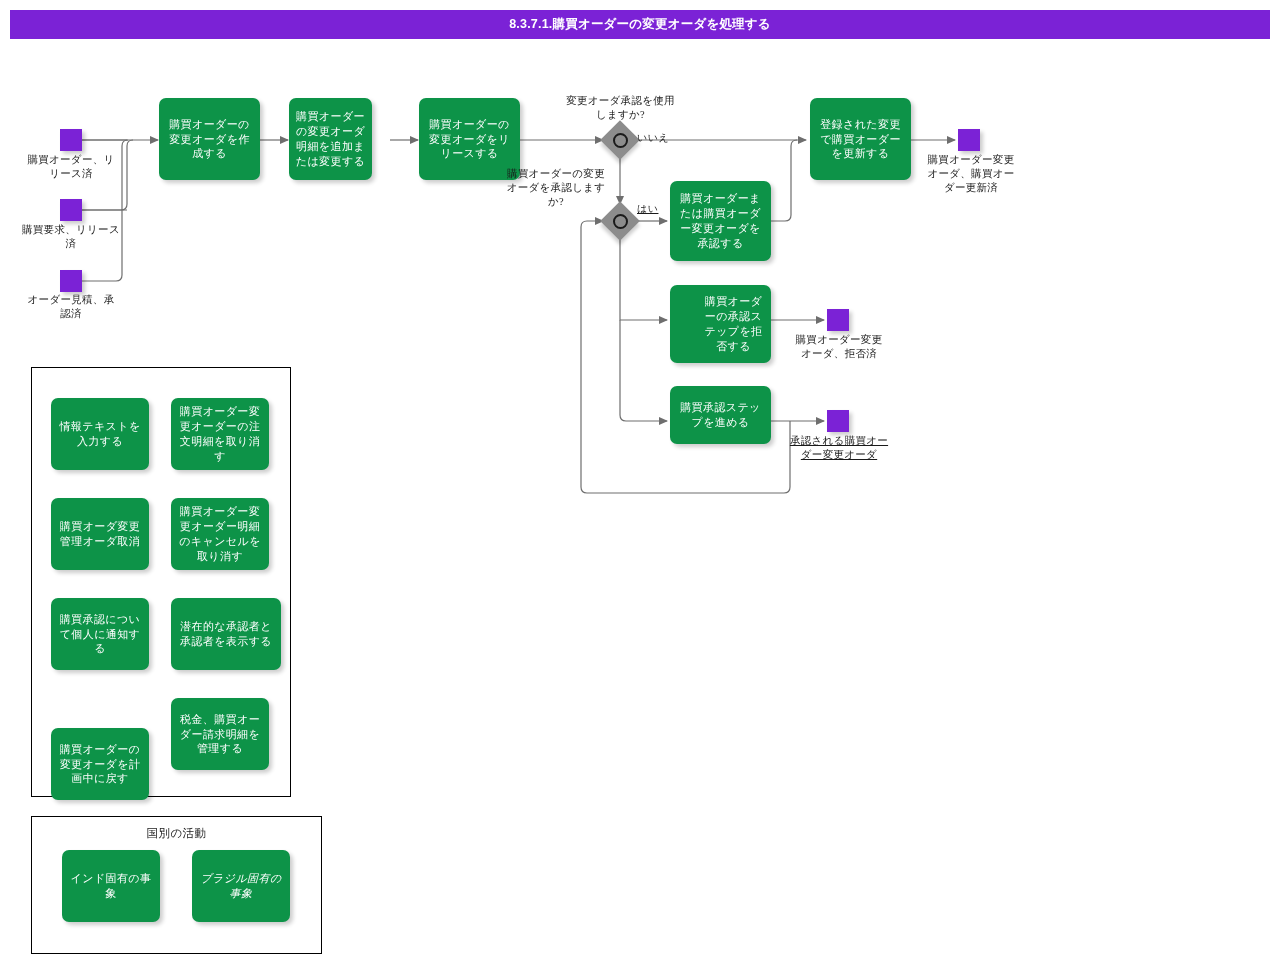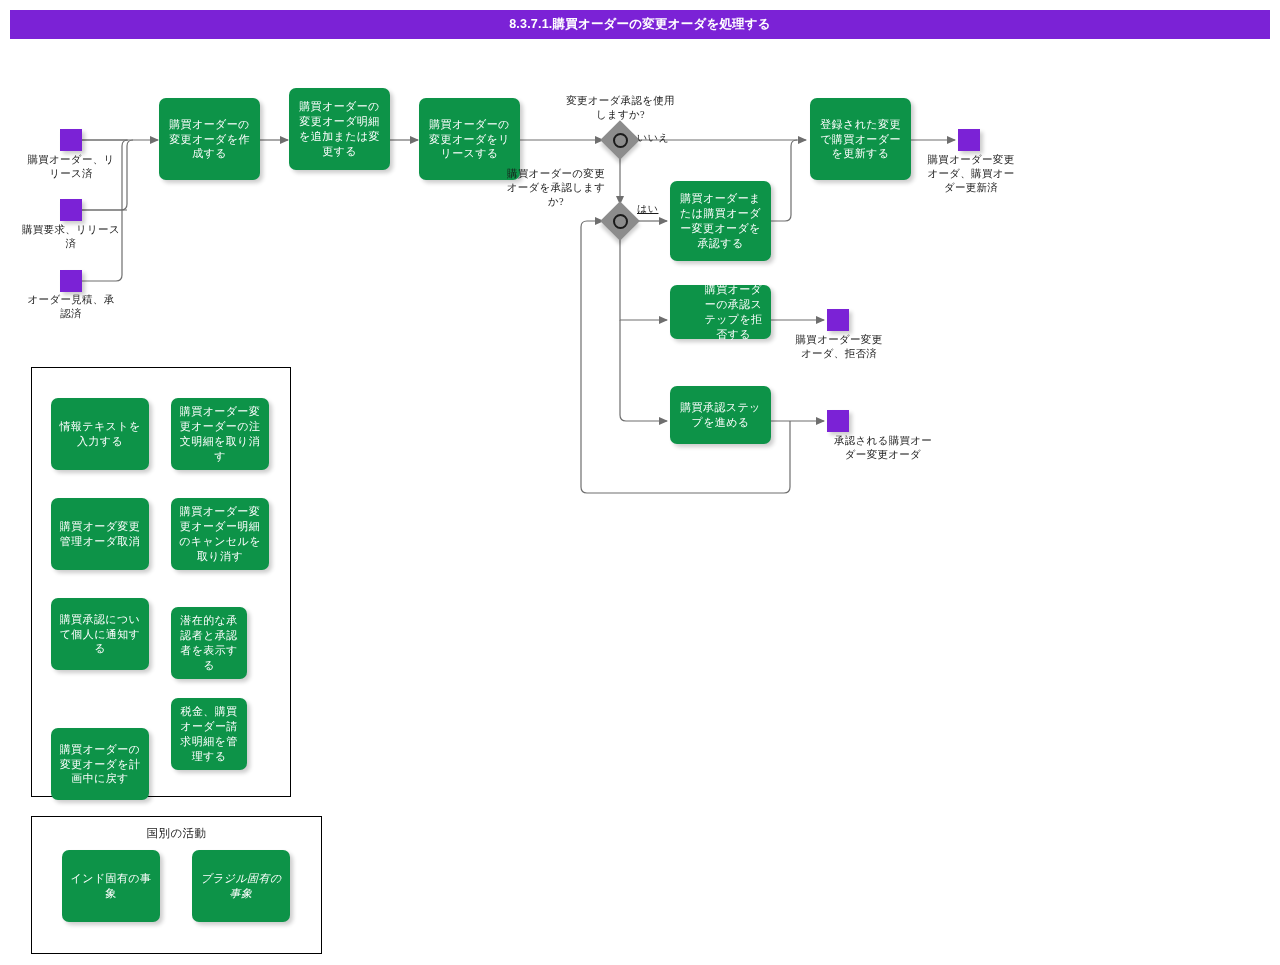--- a/index.html
+++ b/index.html
@@ -132,21 +132,21 @@
   <div class="evt" style="left:60px;top:199px;"></div>
   <div class="evt-label" style="left:20px;top:223px;width:102px;">購買要求、リリース済</div>
 
   <div class="evt" style="left:60px;top:270px;"></div>
   <div class="evt-label" style="left:25px;top:293px;width:92px;">オーダー見積、承認済</div>
 
   <div class="proc" style="left:159px;top:98px;width:101px;height:82px;">
     <span>購買オーダーの変更オーダを作成する</span>
   </div>
 
-  <div class="proc" style="left:289px;top:88px;width:101px;height:82px;text-align:center;">
+  <div class="proc" style="left:289px;top:98px;width:83px;height:82px;text-align:center;">
     <span>購買オーダーの変更オーダ明細を追加または変更する</span>
   </div>
 
   <div class="proc" style="left:419px;top:98px;width:101px;height:82px;">
     <span>購買オーダーの変更オーダをリリースする</span>
   </div>
 
   <div class="proc" style="left:810px;top:98px;width:101px;height:82px;">
     <span>登録された変更で購買オーダーを更新する</span>
   </div>
@@ -162,60 +162,60 @@
     <div class="dia"></div>
     <div class="ring"></div>
   </div>
   <div class="gate-label" style="left:505px;top:167px;width:102px;">購買オーダーの変更オーダを承認しますか?</div>
   <div class="edge-label" style="left:637px;top:202px;text-decoration:underline;">はい</div>
 
   <div class="proc" style="left:670px;top:181px;width:101px;height:80px;">
     <span>購買オーダーまたは購買オーダー変更オーダを承認する</span>
   </div>
 
-  <div class="proc" style="left:670px;top:285px;width:101px;height:54px;padding-left:32px;">
+  <div class="proc" style="left:670px;top:285px;width:101px;height:78px;padding-left:32px;">
     <span>購買オーダーの承認ステップを拒否する</span>
   </div>
 
   <div class="proc" style="left:670px;top:386px;width:101px;height:58px;">
     <span>購買承認ステップを進める</span>
   </div>
 
   <div class="evt" style="left:958px;top:129px;"></div>
   <div class="evt-label" style="left:925px;top:153px;width:92px;">購買オーダー変更オーダ、購買オーダー更新済</div>
 
   <div class="evt" style="left:827px;top:309px;"></div>
   <div class="evt-label" style="left:793px;top:333px;width:92px;">購買オーダー変更オーダ、拒否済</div>
 
   <div class="evt" style="left:827px;top:410px;"></div>
-  <div class="evt-label" style="left:832px;top:434px;width:102px;">承認される購買オーダー変更オーダ</div>
+  <div class="evt-label" style="left:788px;top:434px;width:102px;text-decoration:underline;">承認される購買オーダー変更オーダ</div>
 
   <div class="panel" style="left:31px;top:367px;width:258px;height:428px;">
     <div class="proc" style="left:19px;top:30px;width:98px;height:72px;">
       <span>情報テキストを入力する</span>
     </div>
     <div class="proc" style="left:139px;top:30px;width:98px;height:72px;">
       <span>購買オーダー変更オーダーの注文明細を取り消す</span>
     </div>
     <div class="proc" style="left:19px;top:130px;width:98px;height:72px;">
       <span>購買オーダ変更管理オーダ取消</span>
     </div>
     <div class="proc" style="left:139px;top:130px;width:98px;height:72px;">
       <span>購買オーダー変更オーダー明細のキャンセルを取り消す</span>
     </div>
     <div class="proc" style="left:19px;top:230px;width:98px;height:72px;">
       <span>購買承認について個人に通知する</span>
     </div>
-    <div class="proc" style="left:139px;top:239px;width:76px;height:72px;text-align:center;">
+    <div class="proc" style="left:139px;top:230px;width:110px;height:72px;text-align:center;">
       <span>潜在的な承認者と承認者を表示する</span>
     </div>
     <div class="proc" style="left:19px;top:330px;width:98px;height:72px;margin-top:30px;">
       <span>購買オーダーの変更オーダを計画中に戻す</span>
     </div>
-    <div class="proc" style="left:139px;top:330px;width:76px;height:72px;">
+    <div class="proc" style="left:139px;top:330px;width:98px;height:72px;">
       <span>税金、購買オーダー請求明細を管理する</span>
     </div>
   </div>
 
   <div class="panel" style="left:31px;top:816px;width:289px;height:136px;">
     <div class="panel-title">国別の活動</div>
     <div class="proc" style="left:30px;top:33px;width:98px;height:72px;">
       <span>インド固有の事象</span>
     </div>
     <div class="proc" style="left:160px;top:33px;width:98px;height:72px;font-style:italic;">

